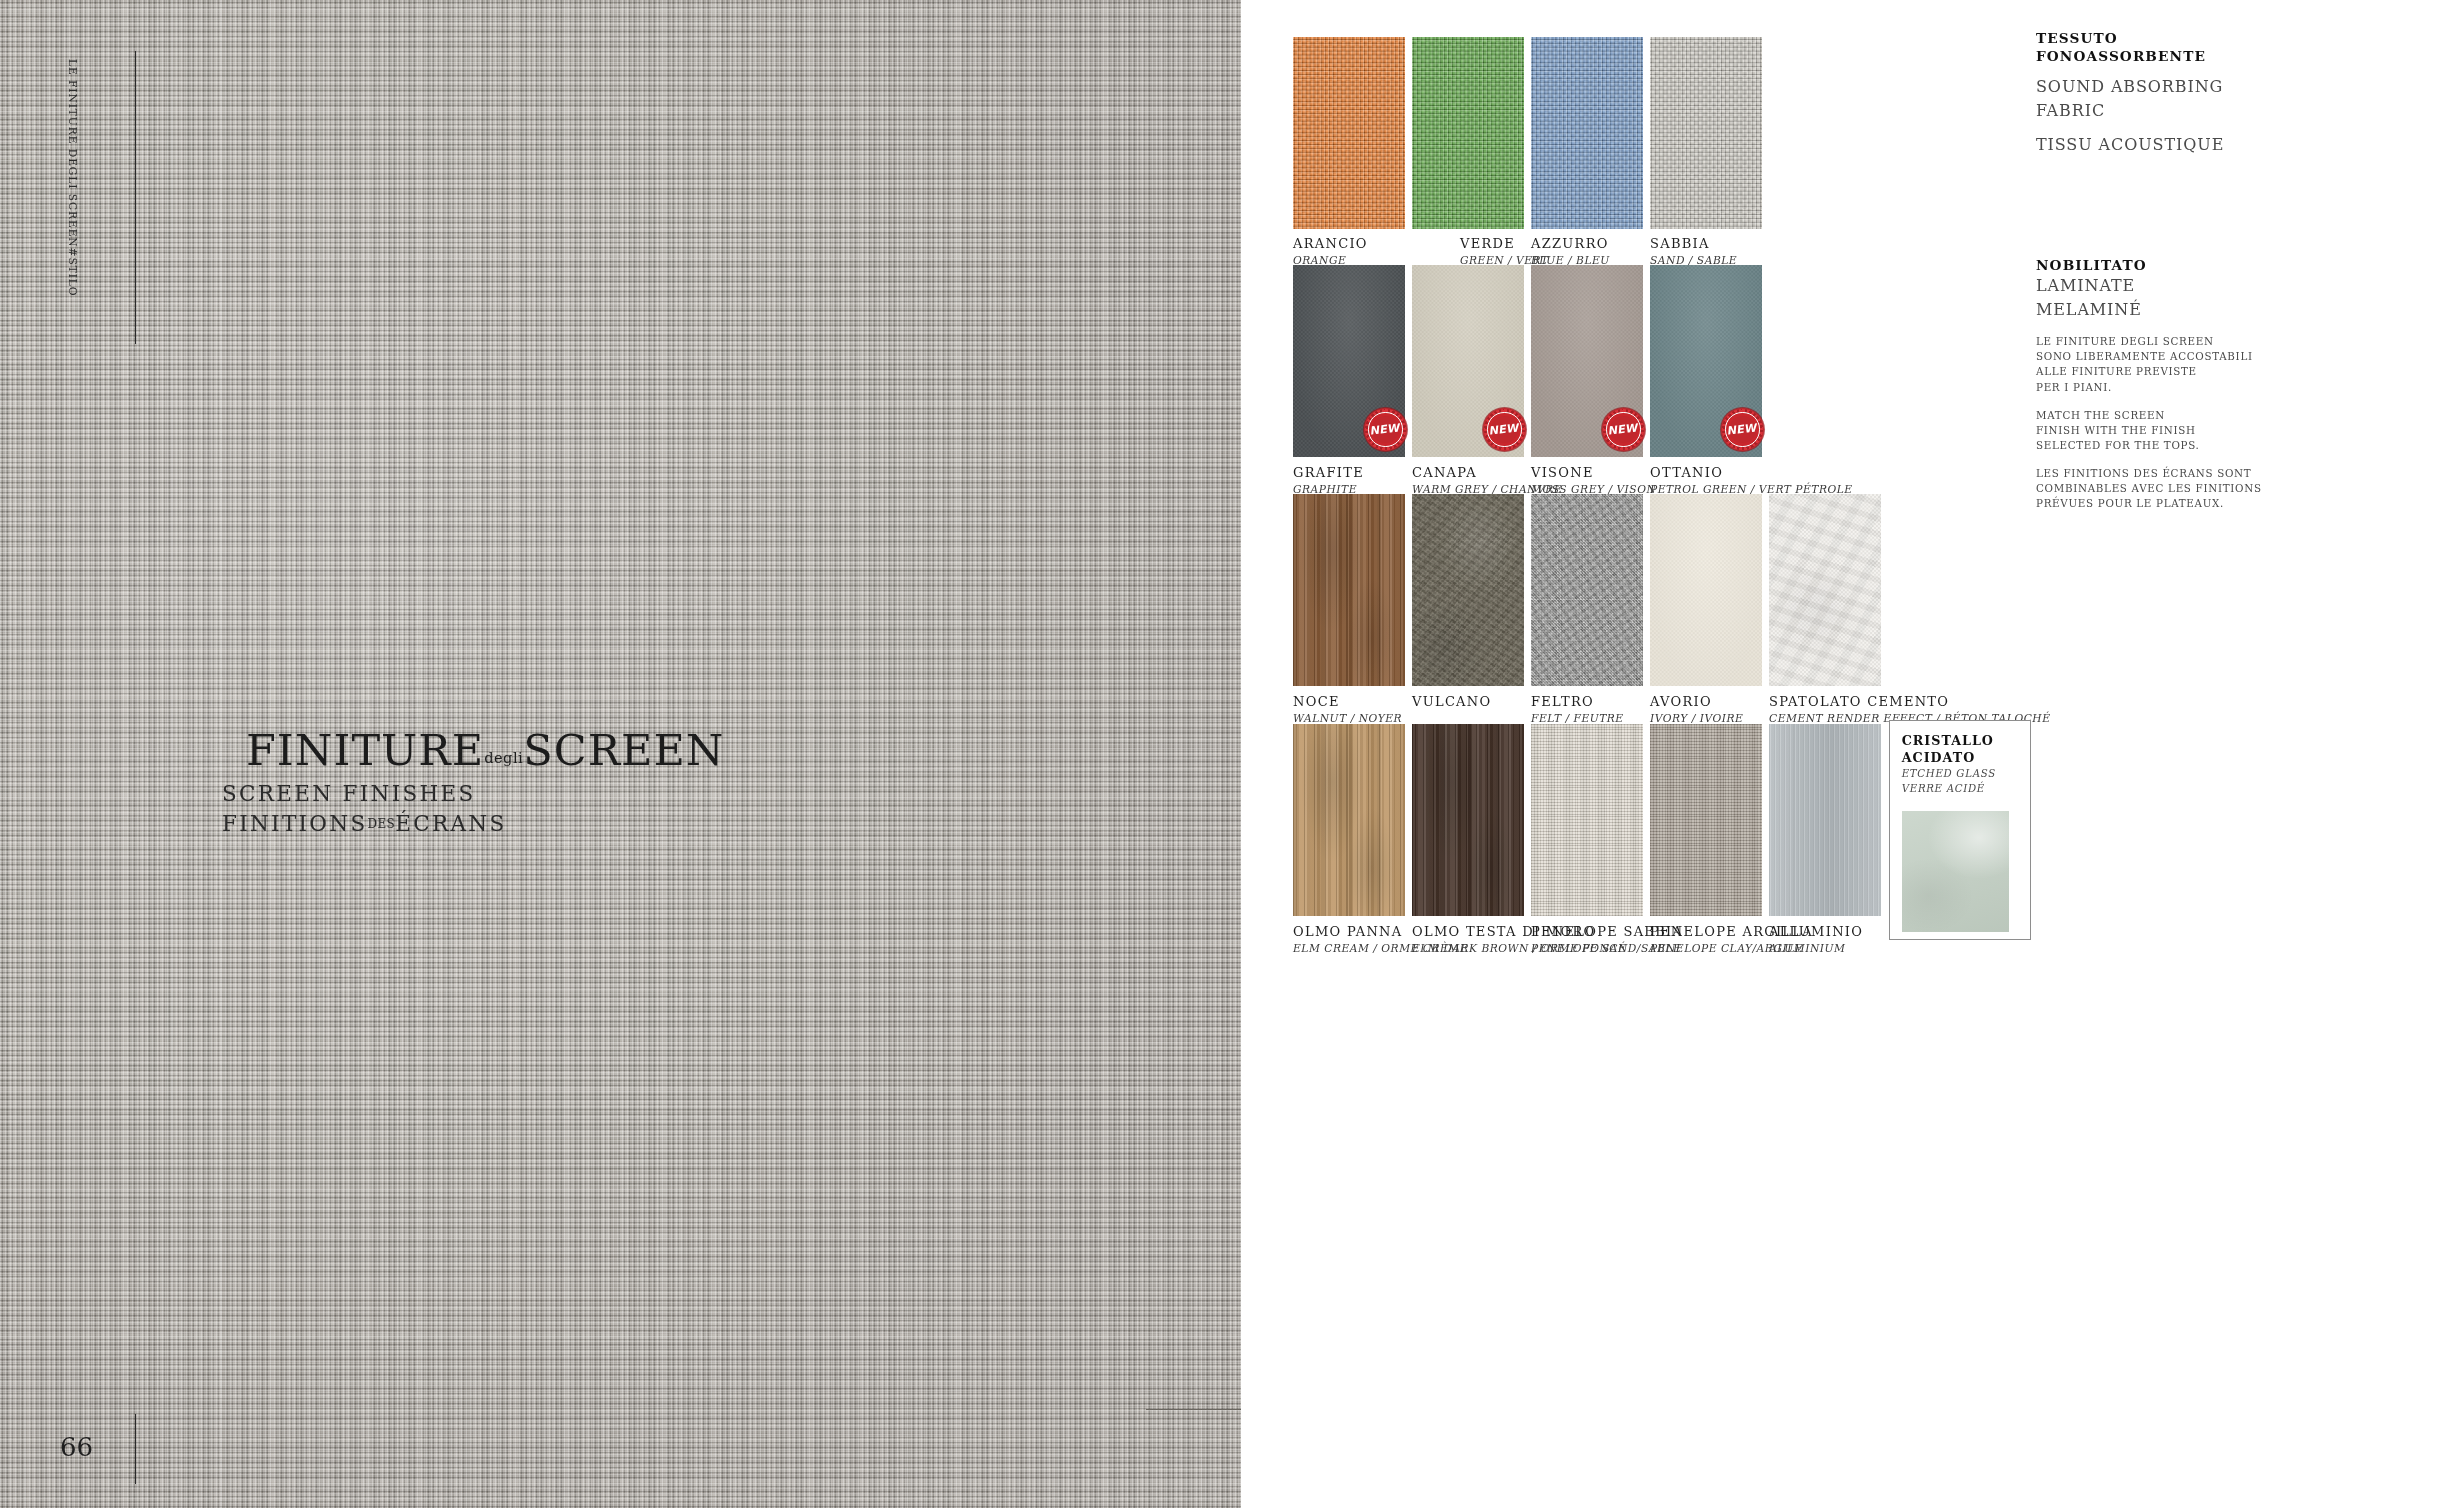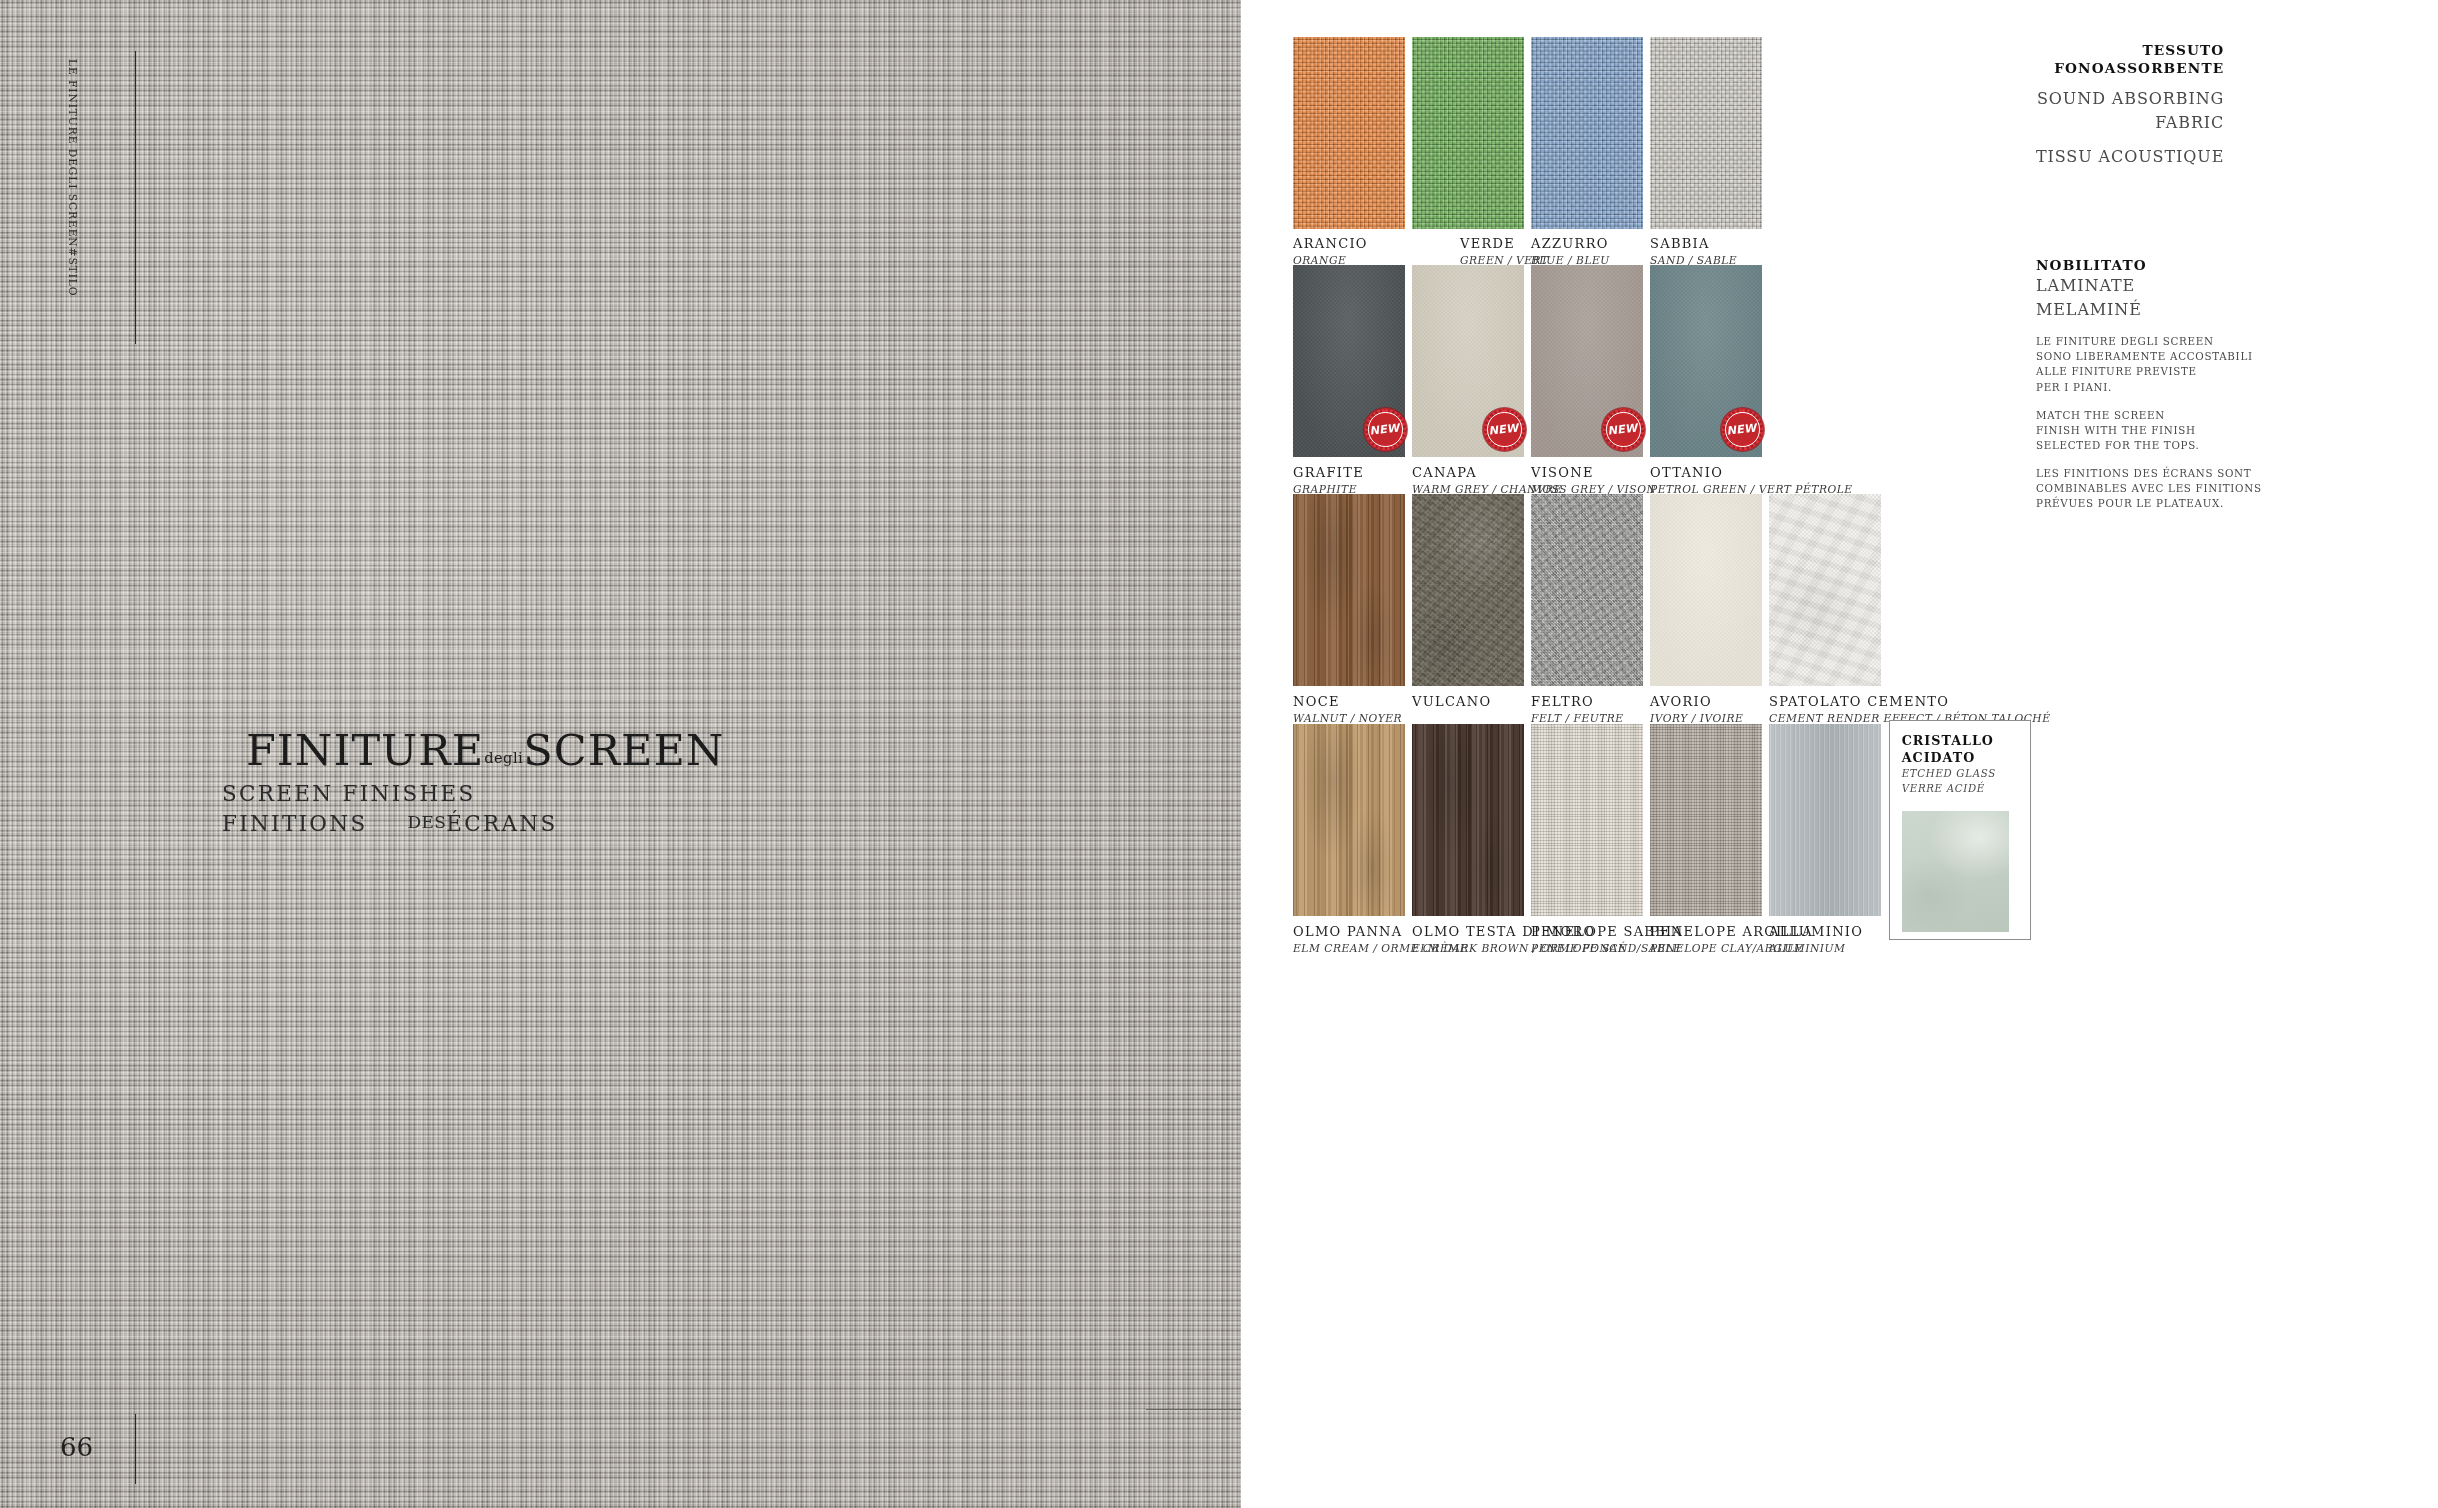--- a/index.html
+++ b/index.html
@@ -42,21 +42,21 @@
   }
   .title-main .small-sub { font-size:14.6px; letter-spacing:0.5px; vertical-align:2px; }
   .title-sub {
     font-family:"DejaVu Serif", serif;
     font-size:21.5px; letter-spacing:2.3px; color:#2b2b2b; margin-top:8.8px; white-space:nowrap;
   }
   .title-sub2 {
     font-family:"DejaVu Serif", serif;
     font-size:21.5px; letter-spacing:2.3px; color:#2b2b2b; margin-top:4.9px; white-space:nowrap;
   }
-  .title-sub2 .tiny { font-size:17px; letter-spacing:0.4px; vertical-align:2.9px;padding-left:40px; }
+  .title-sub2 .tiny { font-size:12px; letter-spacing:0.4px; vertical-align:2.9px; }
 
   .page-num {
     position:absolute; left:60px; top:1432px;
     font-family:"DejaVu Serif", serif; font-size:26px; color:#1e1e1e;
   }
 
   
   .right-page { position:absolute; left:1241px; top:0; width:1198px; height:1509px; background:#fff; }
 
   .swatch-label { position:absolute; font-family:"DejaVu Serif", serif; }
@@ -342,21 +342,21 @@
     </div>
     <div class="swatch-label" style="left:409px; top:924px;">
       <div class="sw-name">PENELOPE ARGILLA</div>
       <div class="sw-trans">PENELOPE CLAY/ARGILE</div>
     </div>
     <div class="swatch-label" style="left:528px; top:924px;">
       <div class="sw-name">ALLUMINIO</div>
       <div class="sw-trans">ALUMINIUM</div>
     </div>
 
-    <div class="info" style="left:795px; top:41px;text-align:right;">
+    <div class="info" style="left:795px; top:29px;">
       <div class="info-title">TESSUTO</div>
       <div class="info-title">FONOASSORBENTE</div>
       <div style="height:8.8px"></div>
       <div class="info-line">SOUND ABSORBING</div>
       <div class="info-line">FABRIC</div>
       <div class="info-gap"></div>
       <div class="info-line">TISSU ACOUSTIQUE</div>
     </div>
 
     <div class="info" style="left:795px; top:256px;">

